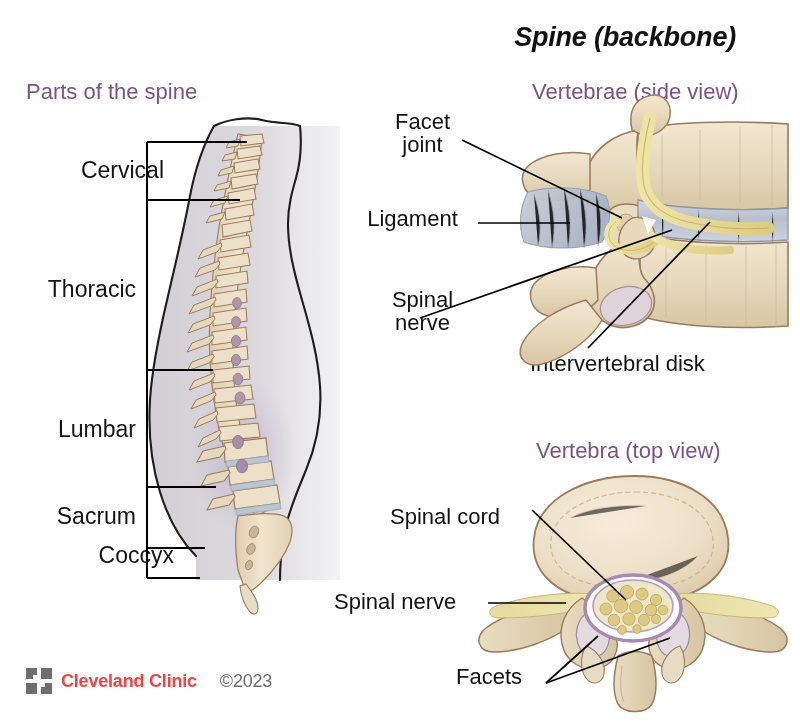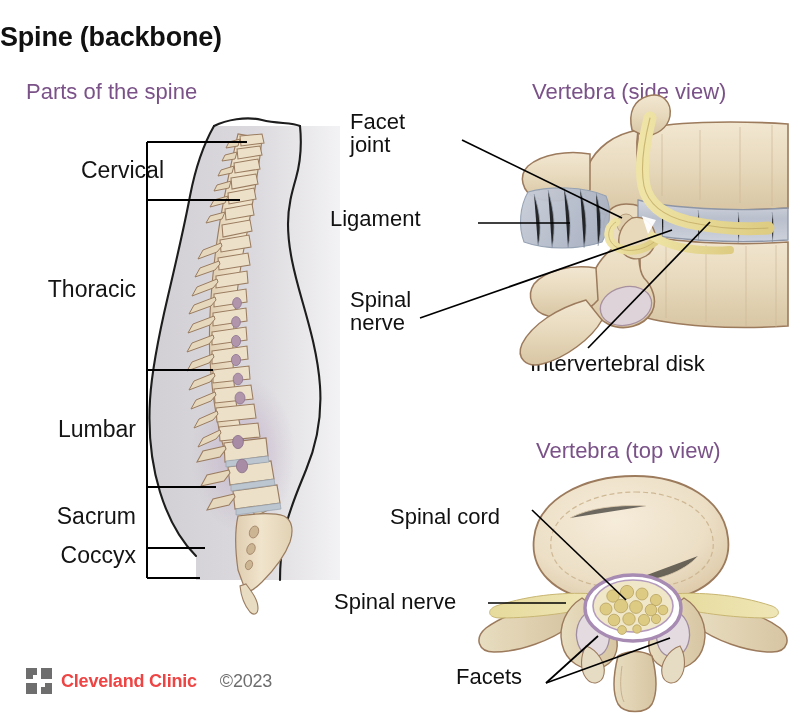--- a/index.html
+++ b/index.html
@@ -11,64 +11,65 @@
     overflow:hidden;
     position:relative;
   }
   #root{position:relative;width:800px;height:728px;}
 
   .abs{position:absolute;}
 
   
   .main-title{
     left:0;top:22px;width:736px;
-    text-align:left;
+    text-align:right;
     font-size:27px;font-weight:bold;color:#111111;
     letter-spacing:-0.2px;
+    font-style:italic;
   }
   .section-head{
     font-size:22px;color:#7a5288;font-weight:normal;
     white-space:nowrap;
   }
   .region-label{
     font-size:23px;color:#141414;white-space:nowrap;
     text-align:right;
   }
   .callout{
     font-size:22px;color:#111111;white-space:nowrap;line-height:1.06;
   }
-  .callout.right{text-align:left;}
+  .callout.right{text-align:center;}
 
   
   .footer{left:26px;top:668px;display:flex;align-items:center;gap:9px;}
   .logo-mark{width:26px;height:26px;position:relative;flex:0 0 auto;}
   .logo-mark i{position:absolute;background:#6e6e6e;display:block;}
   .brand{font-size:18px;color:#ef4444;font-weight:bold;letter-spacing:-0.2px;}
   .copy{font-size:18px;color:#6e6e6e;margin-left:14px;letter-spacing:-0.2px;}
 
   svg{display:block;overflow:visible;}
   .lead{stroke:#000;stroke-width:1.7;fill:none;}
   .bracket{stroke:#000;stroke-width:2;fill:none;}
 </style>
 </head>
 <body>
 
 <div id="root">
 
   <div class="abs main-title">Spine (backbone)</div>
 
   <div class="abs section-head" style="left:26px;top:79px;">Parts of the spine</div>
-  <div class="abs section-head" style="left:532px;top:79px;">Vertebra (side view)</div>
+  <div class="abs section-head" style="left:532px;top:79px;">Vertebrae (side view)</div>
   <div class="abs section-head" style="left:536px;top:438px;">Vertebra (top view)</div>
 
   <div class="abs region-label" style="left:0px;top:157px;width:136px;margin-left:28px;">Cervical</div>
   <div class="abs region-label" style="left:0px;top:276px;width:136px;">Thoracic</div>
   <div class="abs region-label" style="left:0px;top:416px;width:136px;">Lumbar</div>
   <div class="abs region-label" style="left:0px;top:503px;width:136px;">Sacrum</div>
-  <div class="abs region-label" style="left:0px;top:542px;width:136px;">Coccyx</div>
+  <div class="abs region-label" style="left:0px;top:542px;width:136px;padding-left:38px;">Coccyx</div>
 
   <svg class="abs" style="left:0px;top:0px;" width="360" height="620" viewBox="0 0 360 620">
     <defs>
       <linearGradient id="bodyGrad" x1="0" y1="0" x2="1" y2="0">
         <stop offset="0%" stop-color="#cfcdd2"></stop>
         <stop offset="55%" stop-color="#d9d7db"></stop>
         <stop offset="100%" stop-color="#f2f1f3"></stop>
       </linearGradient>
       <linearGradient id="boneGrad" x1="0" y1="0" x2="1" y2="0">
         <stop offset="0%" stop-color="#dfcdb0"></stop>

